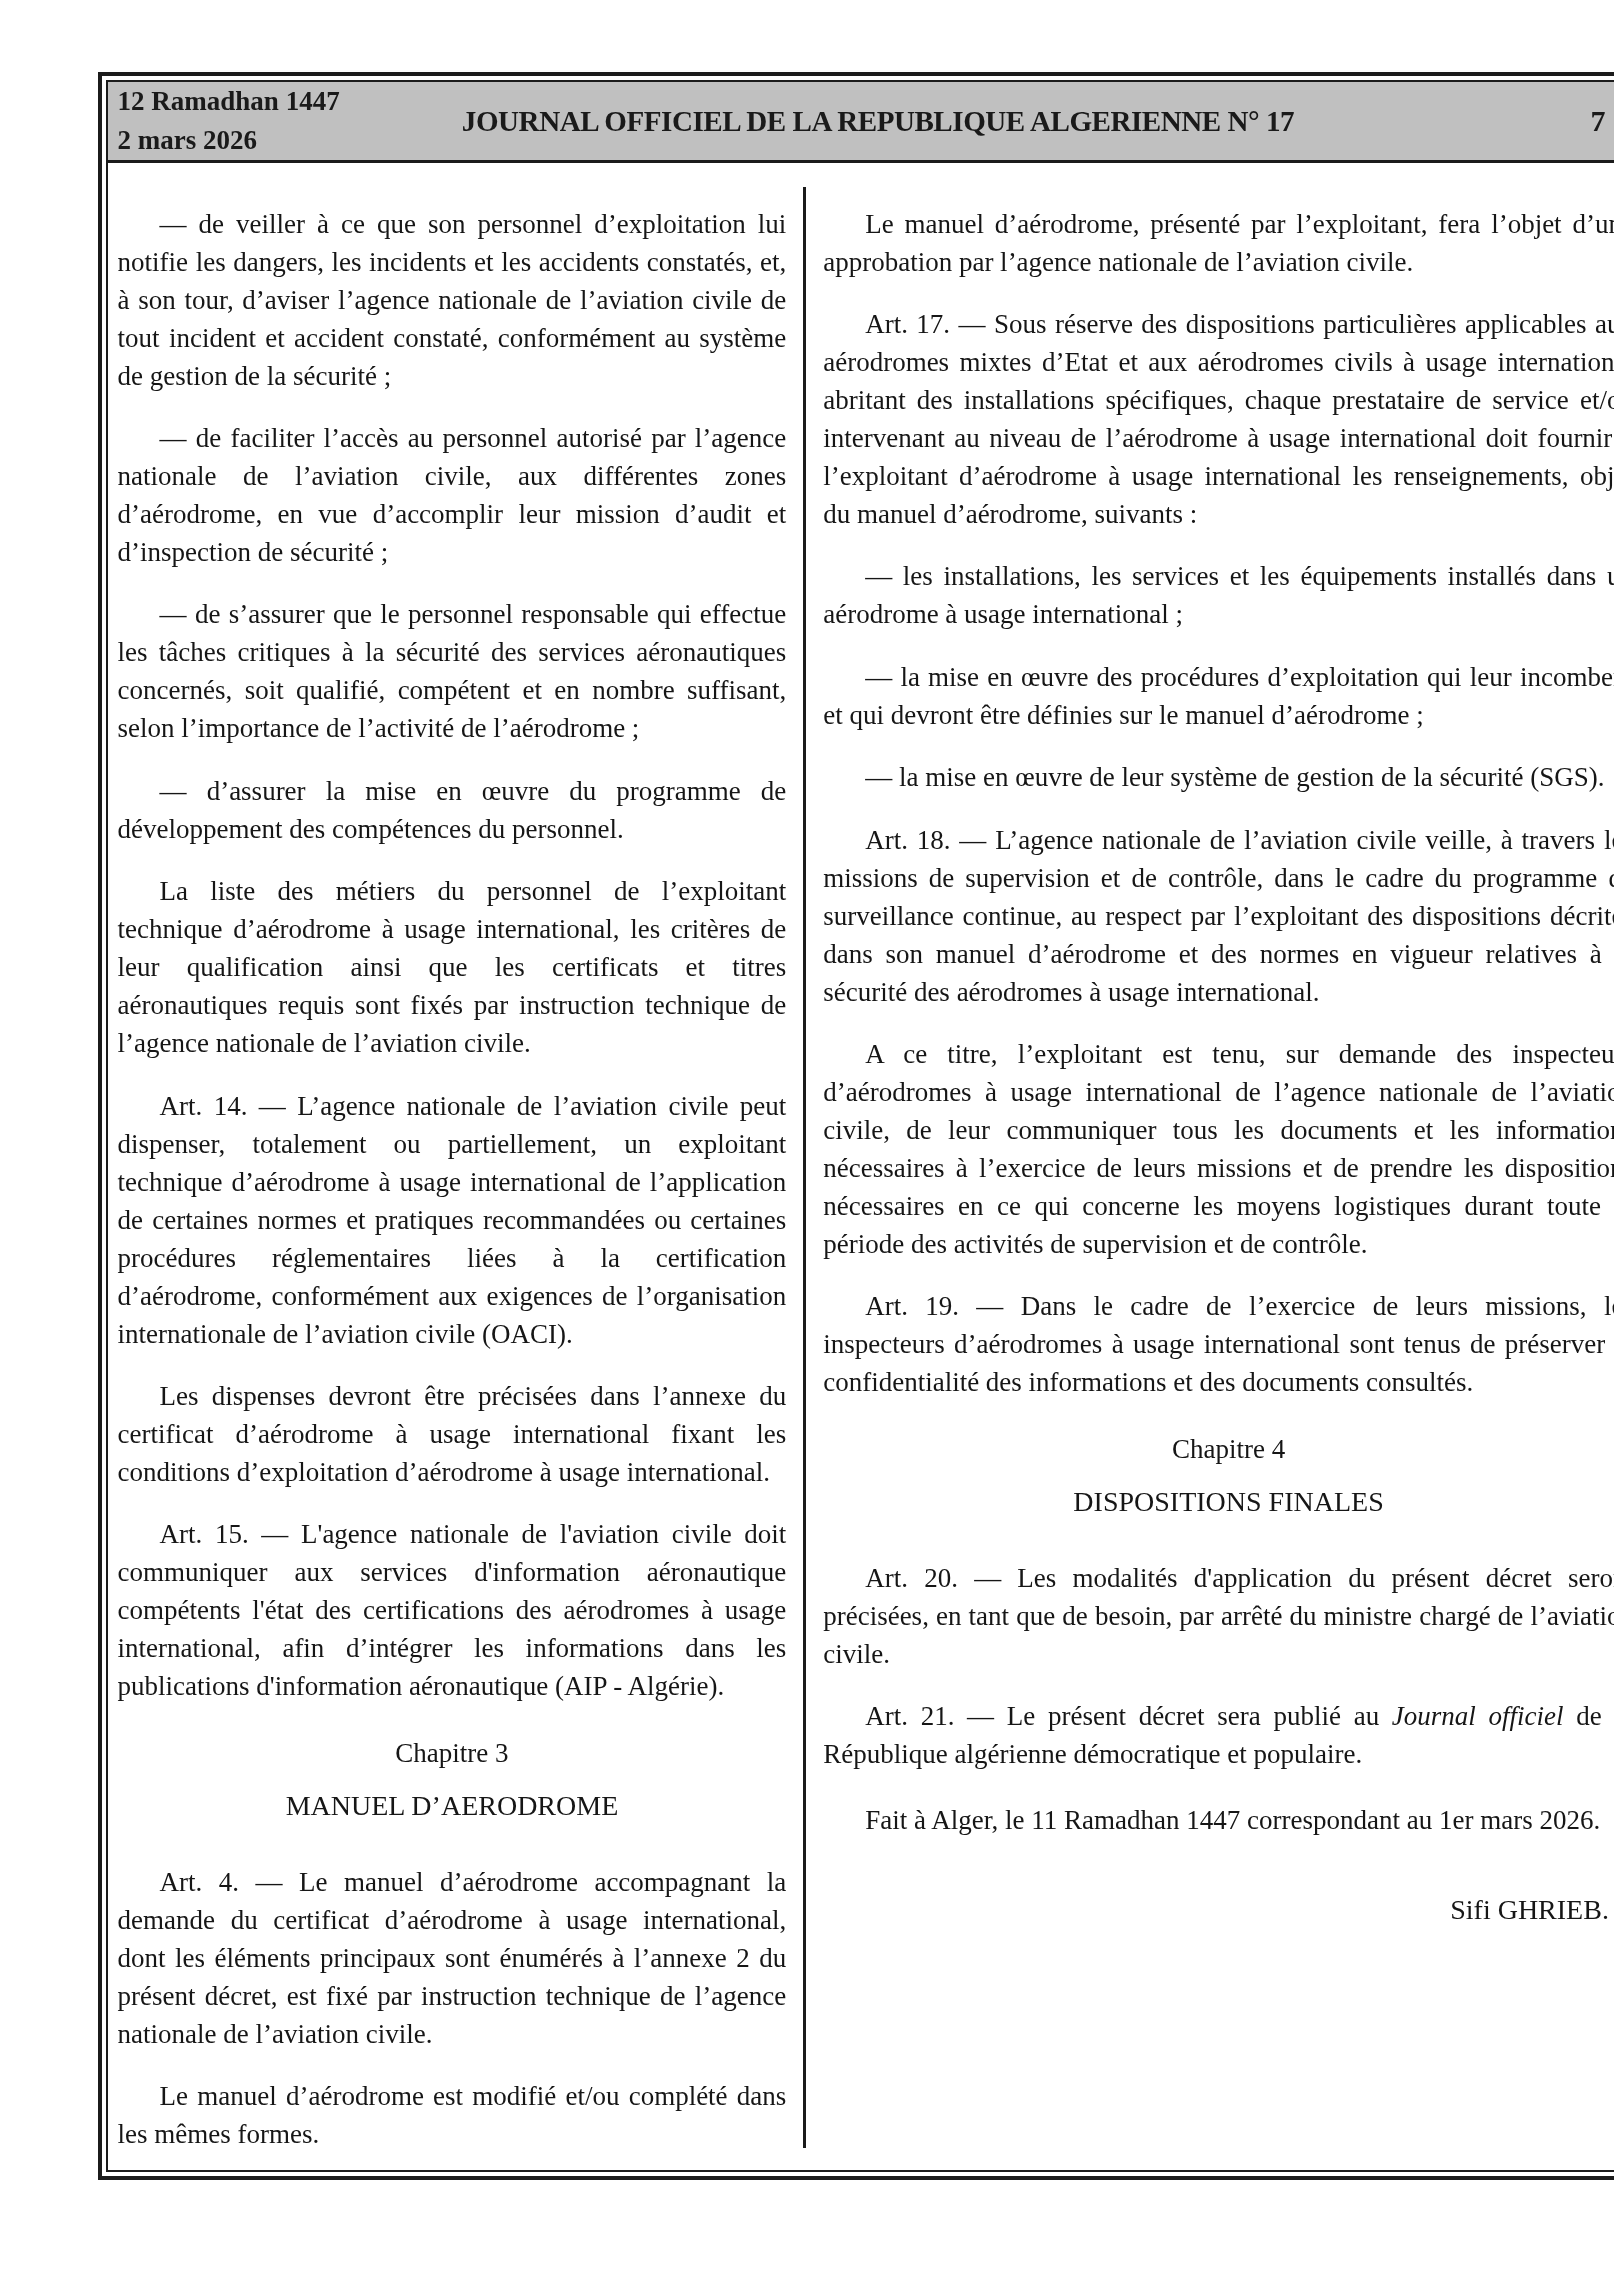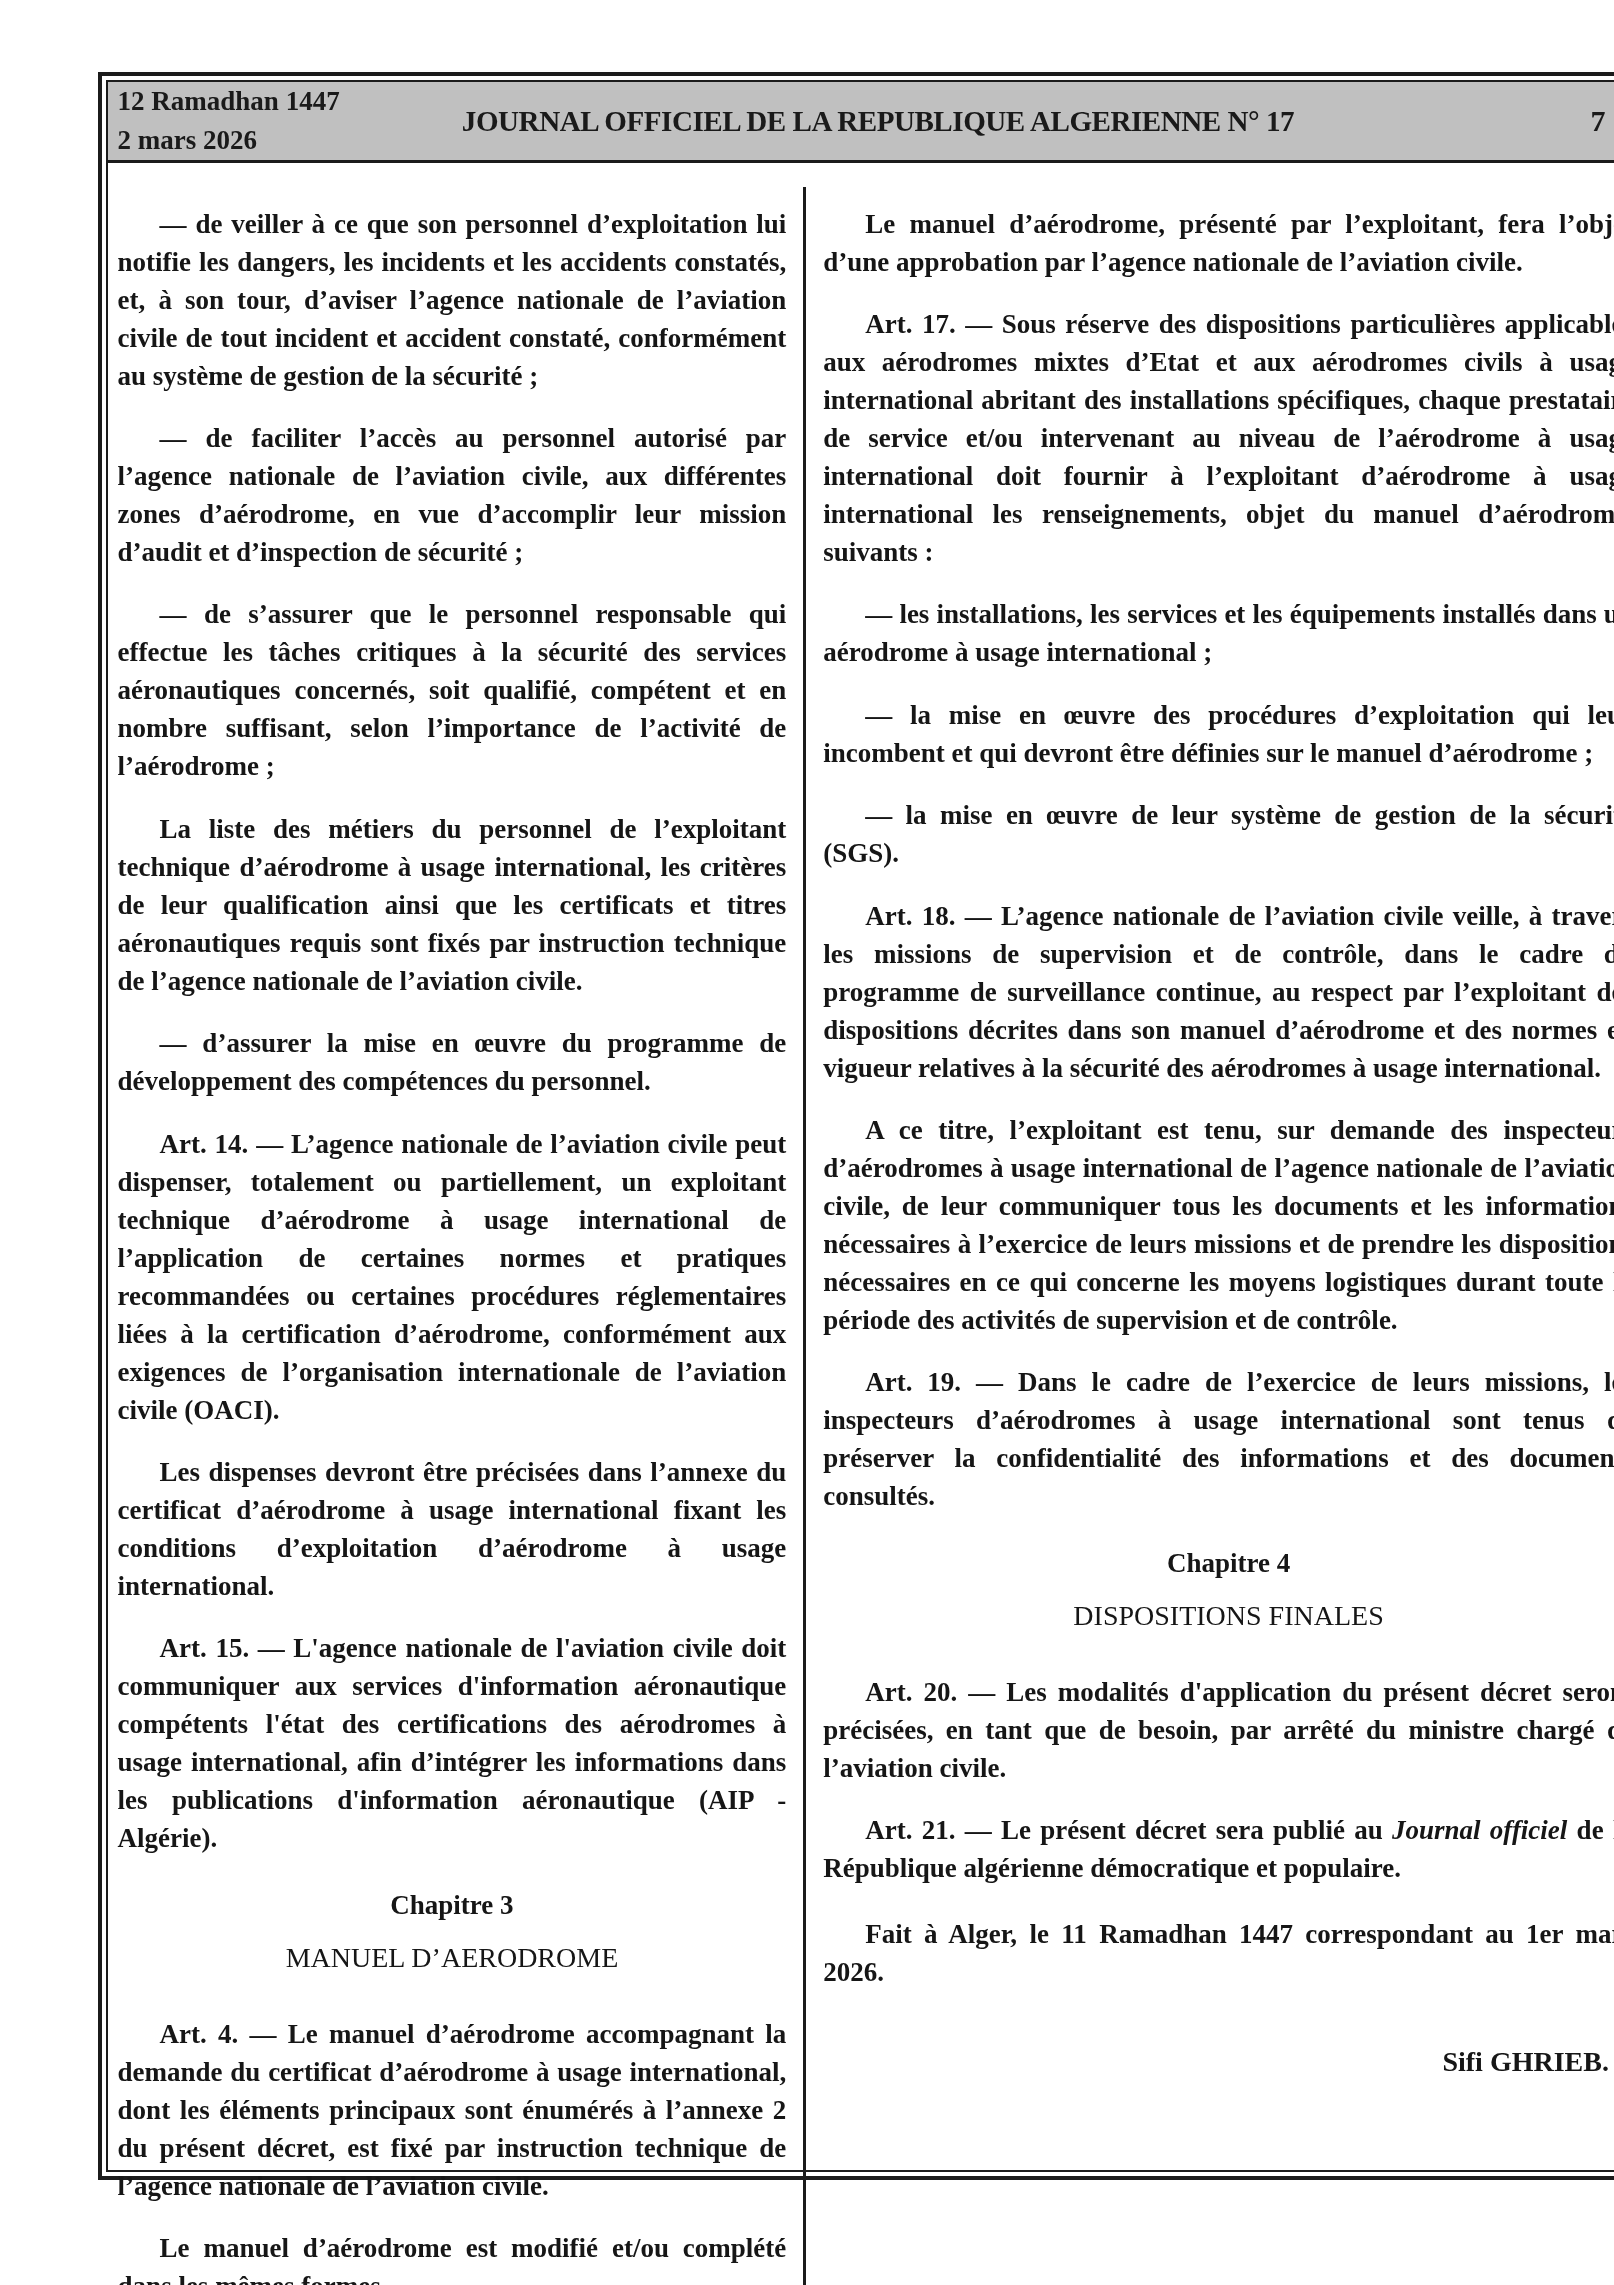--- a/index.html
+++ b/index.html
@@ -94,21 +94,20 @@
     margin-bottom: 30px;
   }
   .col-right {
     flex: 1;
     padding-left: 17px;
     padding-right: 14.5px;
   }
   .para {
     margin: 0 0 24.4px 0;
     text-indent: 42px;
-    font-weight: bold;
   }
   .para.chapter {
     text-align: center;
     text-indent: 0;
     margin: 29px 0 14.5px 0;
   }
   .para.chapter-title {
     text-align: center;
     text-indent: 0;
     font-weight: 400;
@@ -140,22 +139,22 @@
         </div>
         <div class="header-title">JOURNAL OFFICIEL DE LA REPUBLIQUE ALGERIENNE N° 17</div>
         <div class="header-pagenum">7</div>
       </div>
 
       <div class="body-area">
         <div class="col col-left" id="col-left">
             <p class="para indent">— de veiller à ce que son personnel d’exploitation lui notifie les dangers, les incidents et les accidents constatés, et, à son tour, d’aviser l’agence nationale de l’aviation civile de tout incident et accident constaté, conformément au système de gestion de la sécurité ;</p>
             <p class="para indent">— de faciliter l’accès au personnel autorisé par l’agence nationale de l’aviation civile, aux différentes zones d’aérodrome, en vue d’accomplir leur mission d’audit et d’inspection de sécurité ;</p>
             <p class="para indent">— de s’assurer que le personnel responsable qui effectue les tâches critiques à la sécurité des services aéronautiques concernés, soit qualifié, compétent et en nombre suffisant, selon l’importance de l’activité de l’aérodrome ;</p>
+            <p class="para indent">— d’assurer la mise en œuvre du programme de développement des compétences du personnel.</p>
             <p class="para indent">La liste des métiers du personnel de l’exploitant technique d’aérodrome à usage international, les critères de leur qualification ainsi que les certificats et titres aéronautiques requis sont fixés par instruction technique de l’agence nationale de l’aviation civile.</p>
-            <p class="para indent">— d’assurer la mise en œuvre du programme de développement des compétences du personnel.</p>
             <p class="para indent">Art. 14. — L’agence nationale de l’aviation civile peut dispenser, totalement ou partiellement, un exploitant technique d’aérodrome à usage international de l’application de certaines normes et pratiques recommandées ou certaines procédures réglementaires liées à la certification d’aérodrome, conformément aux exigences de l’organisation internationale de l’aviation civile (OACI).</p>
             <p class="para indent">Les dispenses devront être précisées dans l’annexe du certificat d’aérodrome à usage international fixant les conditions d’exploitation d’aérodrome à usage international.</p>
             <p class="para indent">Art. 15. — L'agence nationale de l'aviation civile doit communiquer aux services d'information aéronautique compétents l'état des certifications des aérodromes à usage international, afin d’intégrer les informations dans les publications d'information aéronautique (AIP - Algérie).</p>
             <p class="para chapter">Chapitre 3</p>
             <p class="para chapter-title">MANUEL D’AERODROME</p>
             <p class="para indent">Art. 4. — Le manuel d’aérodrome accompagnant la demande du certificat d’aérodrome à usage international, dont les éléments principaux sont énumérés à l’annexe 2 du présent décret, est fixé par instruction technique de l’agence nationale de l’aviation civile.</p>
             <p class="para indent">Le manuel d’aérodrome est modifié et/ou complété dans les mêmes formes.</p>
           </div>
         <div class="col-divider"></div>
         <div class="col col-right" id="col-right">

